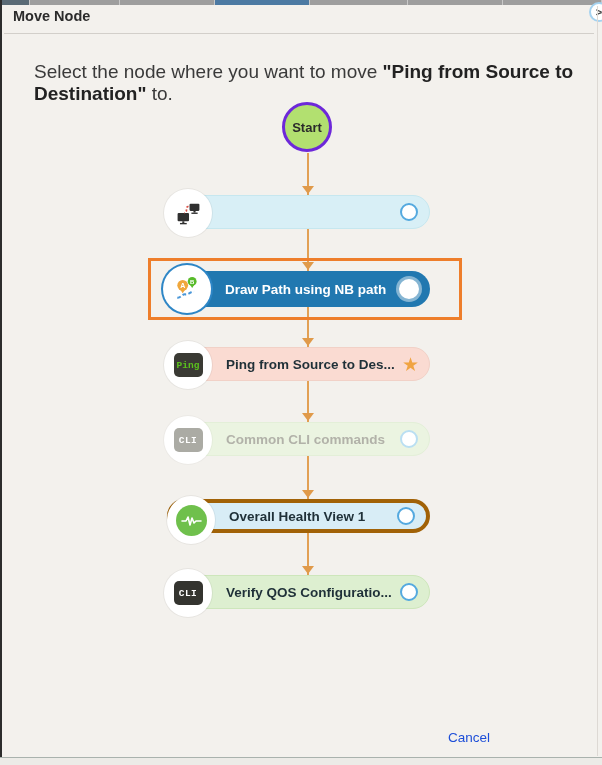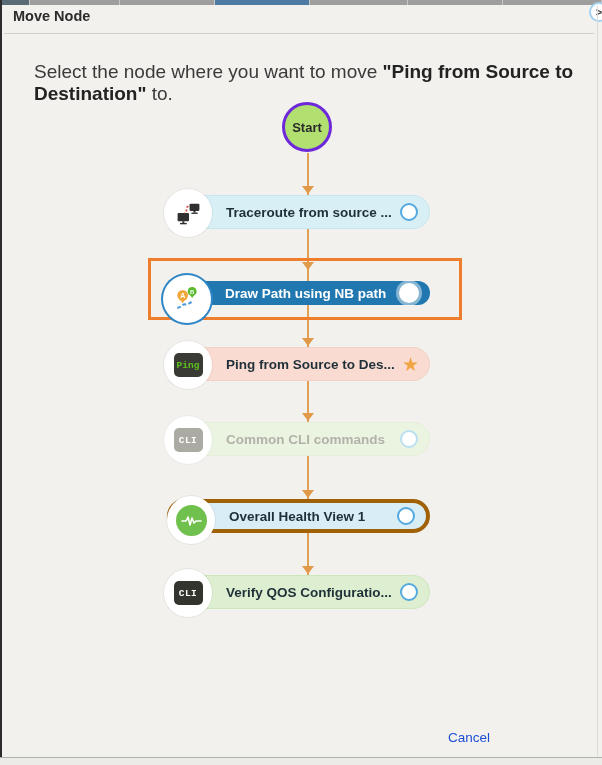--- a/index.html
+++ b/index.html
@@ -49,21 +49,21 @@
 
   .icon-wrap{position:absolute;left:-4px;top:-7px;width:48px;height:48px;background:#fff;border-radius:50%;
     display:flex;align-items:center;justify-content:center;box-shadow:0 0 0 1px rgba(0,0,0,0.05);}
 
   .radio{position:absolute;right:11px;top:50%;transform:translateY(-50%);width:18px;height:18px;
     border-radius:50%;background:#fff;border:2px solid #54a9df;box-sizing:border-box;}
 
   .n1{top:195px;background:#d8eff6;border:1px solid #c6e7ef;}
   .n5{top:499px;background:#d8edf6;border:4px solid #a16207;}
 
-  .n2{top:271px;height:24px;border-radius:18px;background:#2178b0;margin-top:10px;}
+  .n2{top:271px;height:36px;border-radius:18px;background:#2178b0;}
   .n2 .node-label{color:#fff;}
   .n2 .icon-wrap{top:-6px;box-shadow:0 0 0 2px #2e86c6;}
   .n2 .radio{width:20px;height:20px;border:none;background:#fff;box-shadow:0 0 0 3px rgba(255,255,255,0.45);}
 
   .n3{top:347px;background:#fadbd2;border:1px solid #f1d1c7;}
   .star{position:absolute;right:10px;top:50%;transform:translateY(-50%);color:#f0a442;font-size:19px;line-height:1;}
 
   .n4{top:422px;background:#ebf4e1;border:1px solid #e3efd8;}
   .n4 .node-label{color:#b2b2a9;}
   .n4 .radio{border-color:#badff2;}
@@ -133,21 +133,20 @@
         <svg width="27" height="27" viewBox="0 0 26 26">
           <rect x="14" y="3.5" width="9.5" height="7" rx="1" fill="#303030"></rect>
           <rect x="17.8" y="10.5" width="2" height="1.6" fill="#303030"></rect>
           <rect x="15.8" y="12.1" width="6" height="1.3" fill="#303030"></rect>
           <rect x="2.5" y="12.5" width="11" height="8" rx="1" fill="#303030"></rect>
           <rect x="7" y="20.5" width="2" height="1.6" fill="#303030"></rect>
           <rect x="4.8" y="22.1" width="6.5" height="1.3" fill="#303030"></rect>
           <path d="M13 6 C 8.5 7.5, 13.5 10.5, 9 12.5" stroke="#d9544a" stroke-width="1.7" fill="none" stroke-dasharray="2.2 1.8"></path>
         </svg>
       </span>
-      <span class="node-label">Traceroute from source ...</span>
       <span class="radio"></span>
     </div>
 
     <div class="node n2">
       <span class="icon-wrap">
         <svg width="28" height="28" viewBox="0 0 26 26">
           <path d="M4 21 C 7.5 21.5, 8 17.5, 11.5 18 S 16.5 15, 19.5 15.5" stroke="#4a97d8" stroke-width="1.9" fill="none" stroke-dasharray="3.4 2.2"></path>
           <path d="M9 17 l-2.6 -4 h5.2 z" fill="#f0a73c"></path>
           <circle cx="9" cy="9.6" r="5" fill="#f0a73c"></circle>
           <path d="M17.8 12 l-2.1 -3.2 h4.2 z" fill="#58bb2a"></path>

